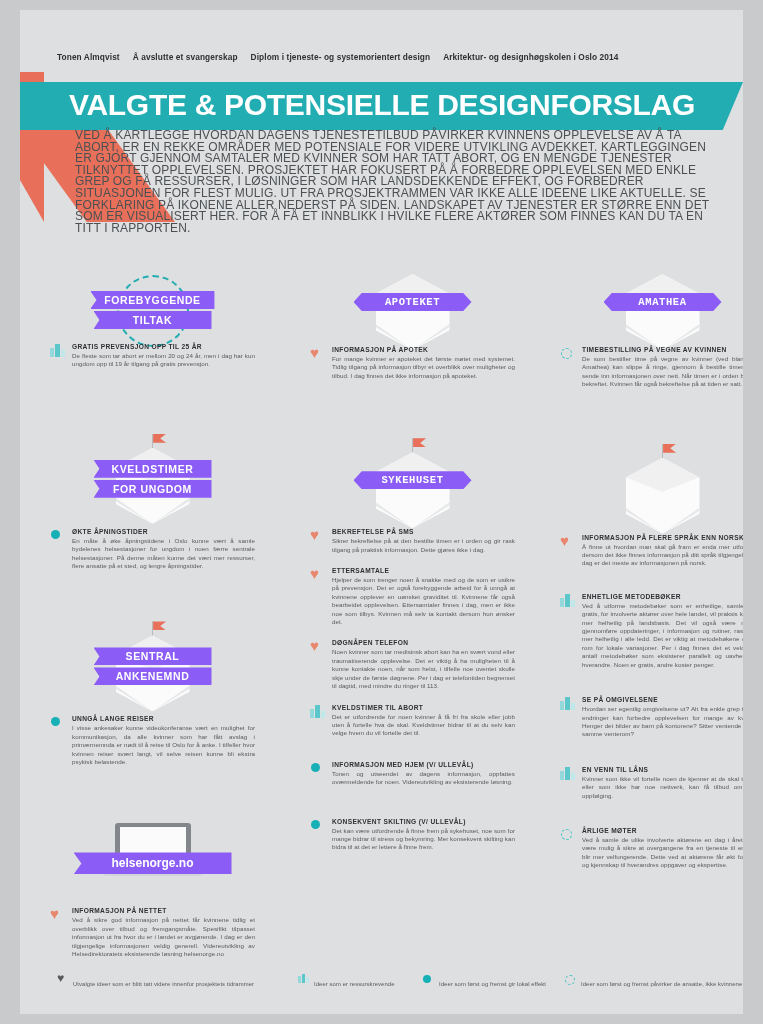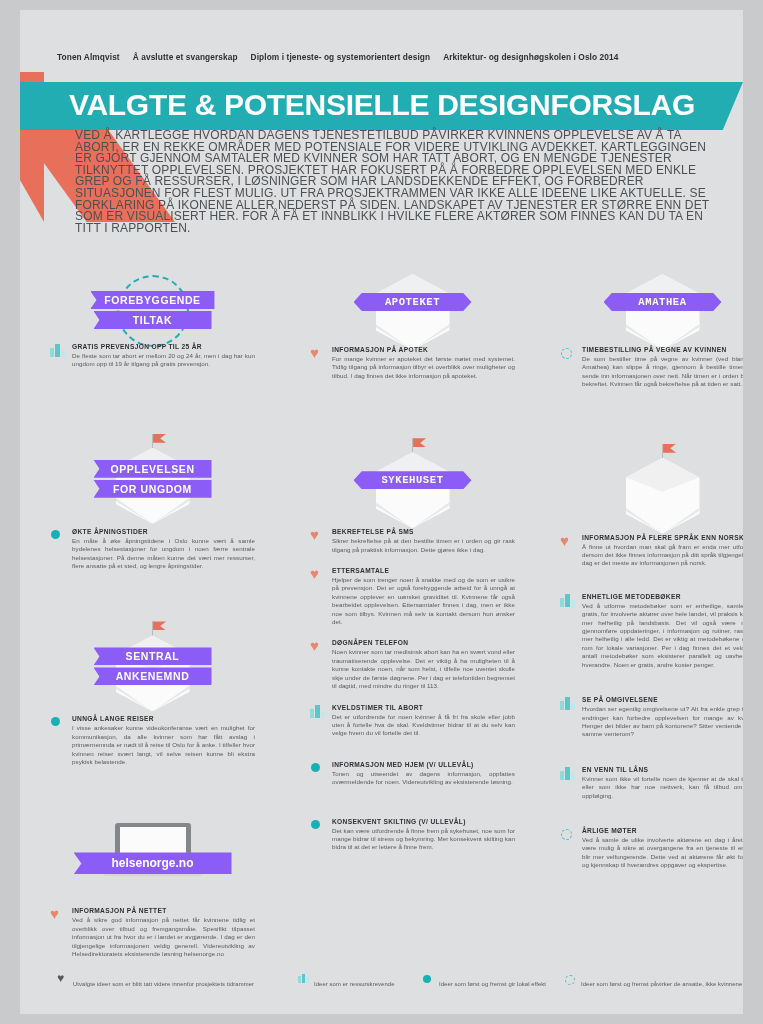--- a/index.html
+++ b/index.html
@@ -219,21 +219,21 @@
         </span>
       <h3>GRATIS PREVENSJON OPP TIL 25 ÅR</h3>
       <p>De fleste som tar abort er mellom 20 og 24 år, men i dag har kun ungdom opp til 19 år tilgang på gratis prevensjon.</p>
     </div>
 
     <div style="height:52px"></div>
     <div class="badge">
       <div class="badge-art">
         <div class="flag"></div>
         <div class="hexcube"></div>
-        <div class="ribbon r1">OPPLEVELSEN</div>
+        <div class="ribbon r1">KVELDSTIMER</div>
         <div class="ribbon r2">FOR UNGDOM</div>
       </div>
     </div>
     <div style="height:30px"></div>
     <div class="entry">
       <span class="ico ico-dot"></span>
       <h3>ØKTE ÅPNINGSTIDER</h3>
       <p>En måte å øke åpningstidene i Oslo kunne vært å samle bydelenes helsestasjoner for ungdom i noen færre sentrale helsestasjoner. På denne måten kunne det vært mer ressurser, flere ansatte på et sted, og lengre åpningstider.</p>
     </div>
 

